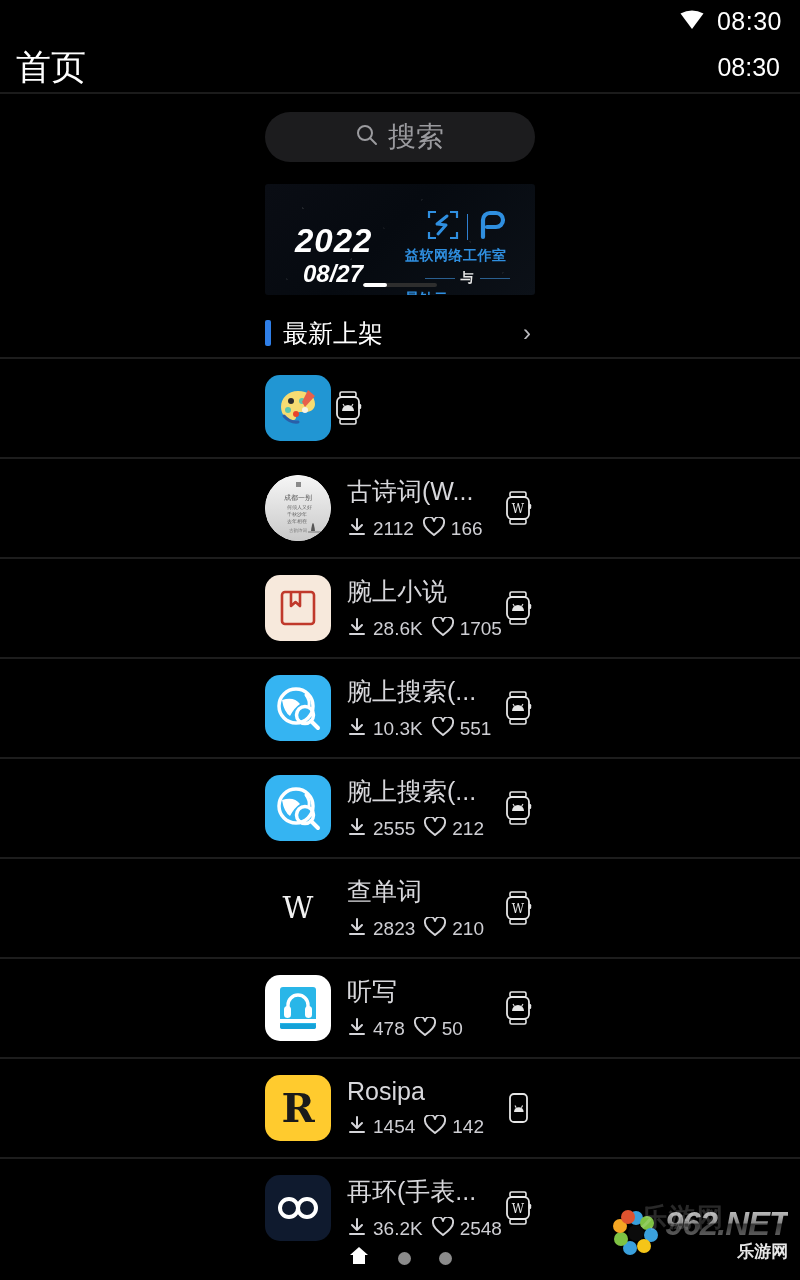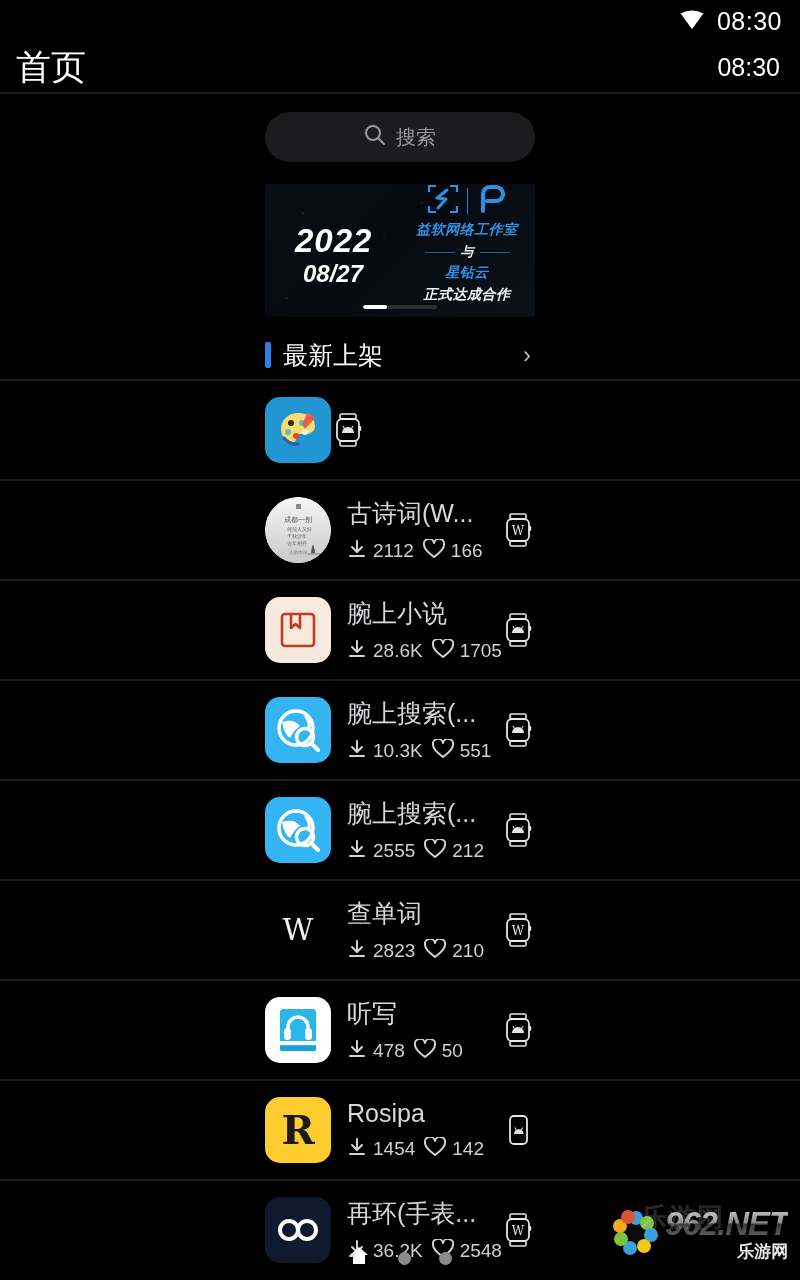--- a/index.html
+++ b/index.html
@@ -31,47 +31,45 @@
   
   .content { width: 100%; }
   .col { width: 270px; margin: 0 auto; }
 
   
   .search-wrap { padding-top: 18px; }
   .searchbar {
     height: 50px; background: #1c1c1e; border-radius: 25px;
     display: flex; align-items: center; justify-content: center; gap: 10px;
   }
-  .search-placeholder { color: #9b9b9f; font-size: 20px; }
+  .search-placeholder { color: #9b9b9f; font-size: 28px; }
 
   
   .banner-wrap { padding-top: 22px; }
   .banner {
-    position: relative; height: 133px; border-radius: 3px; overflow: hidden;
+    position: relative; height: 111px; border-radius: 3px; overflow: hidden;
     background:
       radial-gradient(circle at 14% 22%, rgba(255,255,255,.10) 0 1px, transparent 1px),
       radial-gradient(circle at 32% 68%, rgba(255,255,255,.09) 0 1px, transparent 1px),
       radial-gradient(circle at 58% 14%, rgba(255,255,255,.07) 0 1px, transparent 1px),
       radial-gradient(circle at 76% 52%, rgba(255,255,255,.08) 0 1px, transparent 1px),
       radial-gradient(circle at 88% 80%, rgba(255,255,255,.06) 0 1px, transparent 1px),
       radial-gradient(circle at 44% 40%, rgba(255,255,255,.05) 0 1px, transparent 1px),
       radial-gradient(circle at 8% 86%, rgba(255,255,255,.07) 0 1px, transparent 1px),
       linear-gradient(135deg, #0a0d14 0%, #060a10 45%, #0c1118 100%);
     padding-left: 36px;
   }
   .banner-left {
     position: absolute; left: 30px; top: 40px;
     color: #fff; font-style: italic; line-height: 1;
   }
   .banner-year { font-size: 33px; font-weight: bold; letter-spacing: 1px; }
   .banner-date { font-size: 24px; font-weight: bold; margin-top: 5px; margin-left: 8px; }
   .banner-right {
-    position: absolute; left: 140px; top: 0; width: 124px;
-    text-align: center;
-    font-style: italic;
+    position: absolute; left: 140px; top: 26px; width: 124px;
   }
   .logo-row { display: flex; align-items: center; justify-content: center; gap: 7px; height: 34px; }
   .logo-div { width: 1px; height: 26px; background: #2f7fd0; }
   .b-line1 { color: #2f8fe0; font-size: 14px; font-weight: bold; margin-top: 3px; letter-spacing: .5px; }
   .b-line2 { display: flex; align-items: center; justify-content: center; gap: 6px; margin-top: 4px; }
   .b-rule { height: 1px; width: 30px; background: #2a5f8f; }
   .b-and { color: #eaeaea; font-size: 13px; font-weight: bold; }
   .b-line3 { color: #2f8fe0; font-size: 14px; font-weight: bold; margin-top: 3px; letter-spacing: .5px; }
   .b-line4 { color: #f2f2f2; font-size: 14px; font-weight: bold; margin-top: 4px; letter-spacing: .5px; }
   .banner-indicator {

